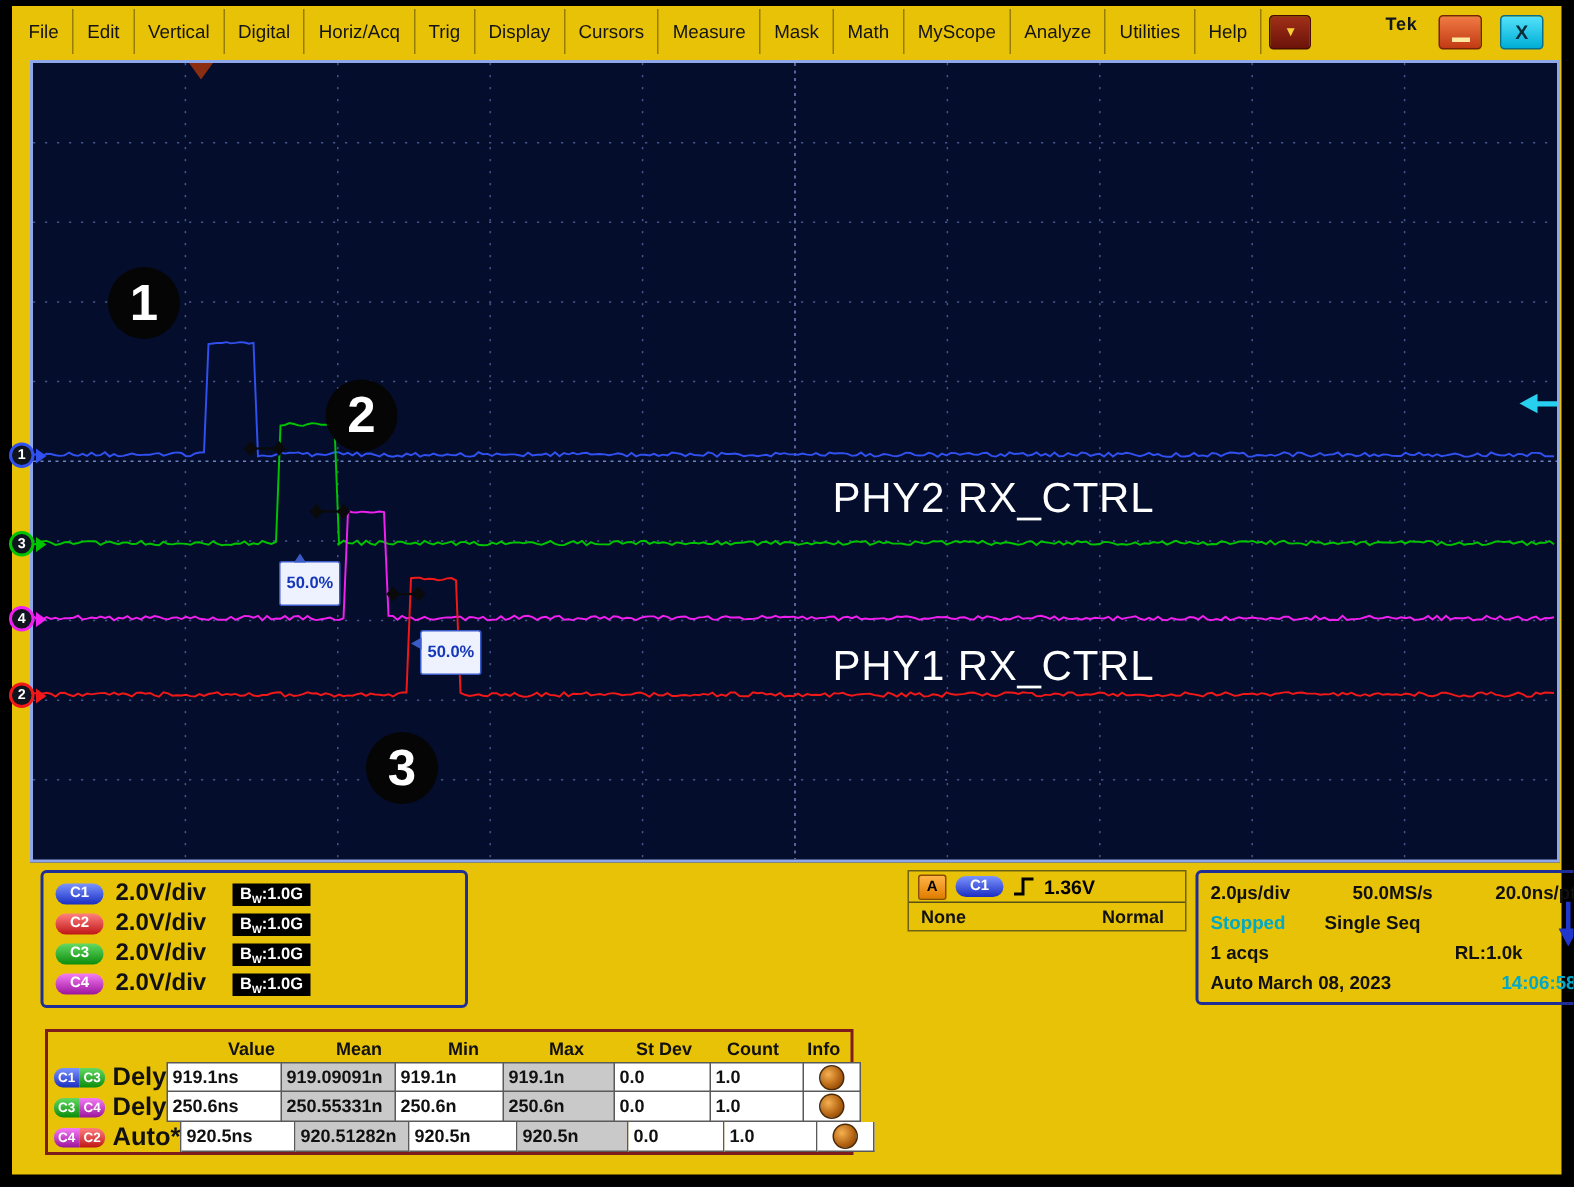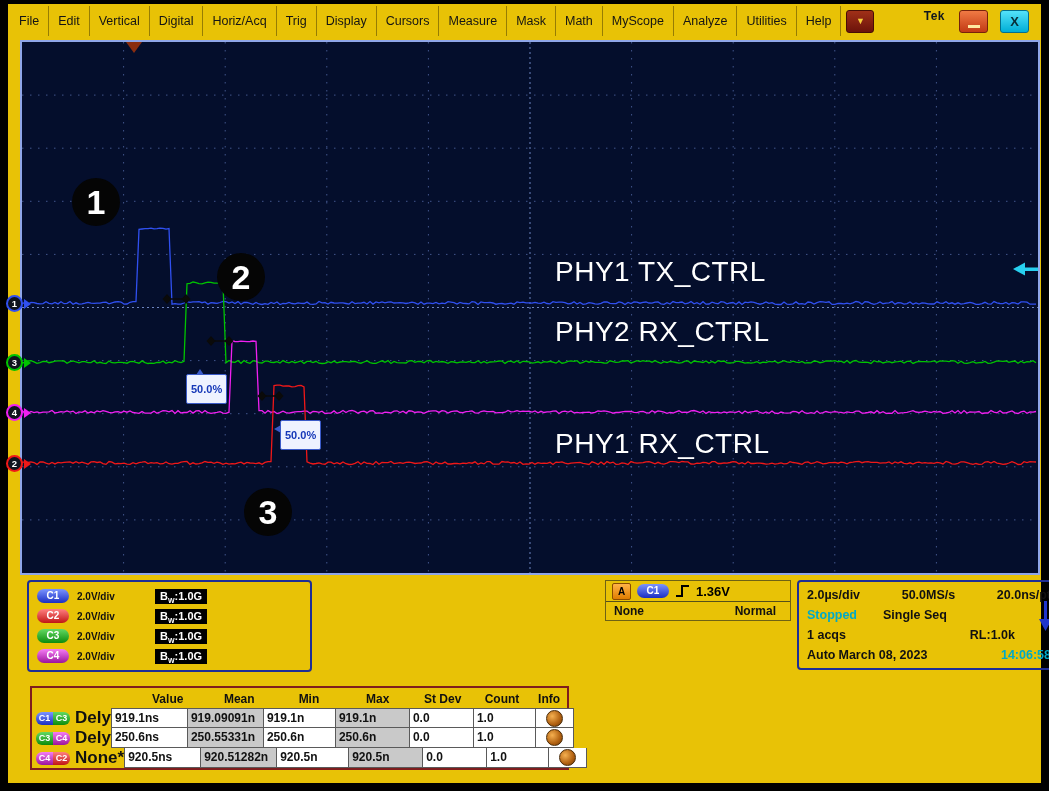--- a/index.html
+++ b/index.html
@@ -48,21 +48,21 @@
   
   .ch-box{position:absolute;left:19px;top:576px;width:285px;height:92px;border:2px solid #1e2e96;
           border-radius:4px;box-sizing:border-box;padding:4px 8px;}
   .ch-row{height:20px;display:flex;align-items:center;}
   .pill{width:32px;height:14px;border-radius:7px;color:#fff;font-size:10px;font-weight:bold;
         text-align:center;line-height:14px;}
   .pill-c1{background:linear-gradient(#7b94ff,#1b2ec2);}
   .pill-c2{background:linear-gradient(#ff8080,#c01616);}
   .pill-c3{background:linear-gradient(#63d963,#0c8c0c);}
   .pill-c4{background:linear-gradient(#f57df5,#9c149c);}
-  .ch-vdiv{font-size:10px;font-weight:bold;color:#111;margin-left:8px;width:62px;}
+  .ch-vdiv{font-size:16px;font-weight:bold;color:#111;margin-left:8px;width:62px;}
   .bw-badge{margin-left:16px;background:#000;color:#fff;font-size:11px;font-weight:bold;
             padding:0 5px;height:15px;line-height:15px;}
   .bw-badge sub{font-size:7px;}
 
   .trig-box{position:absolute;left:597px;top:576px;width:186px;height:41px;border:1px solid #6e6214;
             box-sizing:border-box;}
   .trig-row1{height:20px;display:flex;align-items:center;gap:6px;padding:0 6px;
              border-bottom:1px solid #55501a;}
   .trig-a{width:17px;height:15px;background:linear-gradient(#ffb347,#e07d00);border:1px solid #8a4c00;
           border-radius:2px;color:#000;font-size:10px;font-weight:bold;text-align:center;line-height:15px;}
@@ -164,21 +164,20 @@
             <path d="M164 252 L168.5 257 L164 262 L159.5 257 Z" fill="#0a0a0a"></path>
             <line x1="189" y1="299" x2="207" y2="299" stroke="#0a0a0a" stroke-width="1.5"></line>
             <path d="M189 294 L193.5 299 L189 304 L184.5 299 Z" fill="#0a0a0a"></path>
             <path d="M207 294 L211.5 299 L207 304 L202.5 299 Z" fill="#0a0a0a"></path>
             <line x1="240" y1="354" x2="257" y2="354" stroke="#0a0a0a" stroke-width="1.5"></line>
             <path d="M240 349 L244.5 354 L240 359 L235.5 354 Z" fill="#0a0a0a"></path>
             <path d="M257 349 L261.5 354 L257 359 L252.5 354 Z" fill="#0a0a0a"></path>
           </g>
         </svg>
 
-      <div class="trace-label" style="top:214px">PHY1 TX_CTRL</div>
       <div class="trace-label" style="top:274px">PHY2 RX_CTRL</div>
       <div class="trace-label" style="top:386px">PHY1 RX_CTRL</div>
 
       <div class="step-circle" style="left:50px;top:136px">1</div>
       <div class="step-circle" style="left:195px;top:211px">2</div>
       <div class="step-circle" style="left:222px;top:446px">3</div>
 
       <div class="channel-marker cm1" style="top:253px">
         <span class="cm-circle">1</span>
         <span class="cm-arrow"></span>
@@ -322,21 +321,21 @@
           </span>
         </div>
       </div>
 
       <div class="mrow">
         <div class="row-label">
           <span style="display:flex">
             <span class="mpill left pill-c4">C4</span>
             <span class="mpill right pill-c2">C2</span>
           </span>
-          <span class="mname">None*</span>
+          <span class="mname">Auto*</span>
         </div>
         <div class="row-cells">
           <span class="cell c0">920.5ns</span>
           <span class="cell c1 gray">920.51282n</span>
           <span class="cell c2">920.5n</span>
           <span class="cell c3 gray">920.5n</span>
           <span class="cell c4">0.0</span>
           <span class="cell c5">1.0</span>
           <span class="cell c6 info">
             <span class="info-icon"></span>

